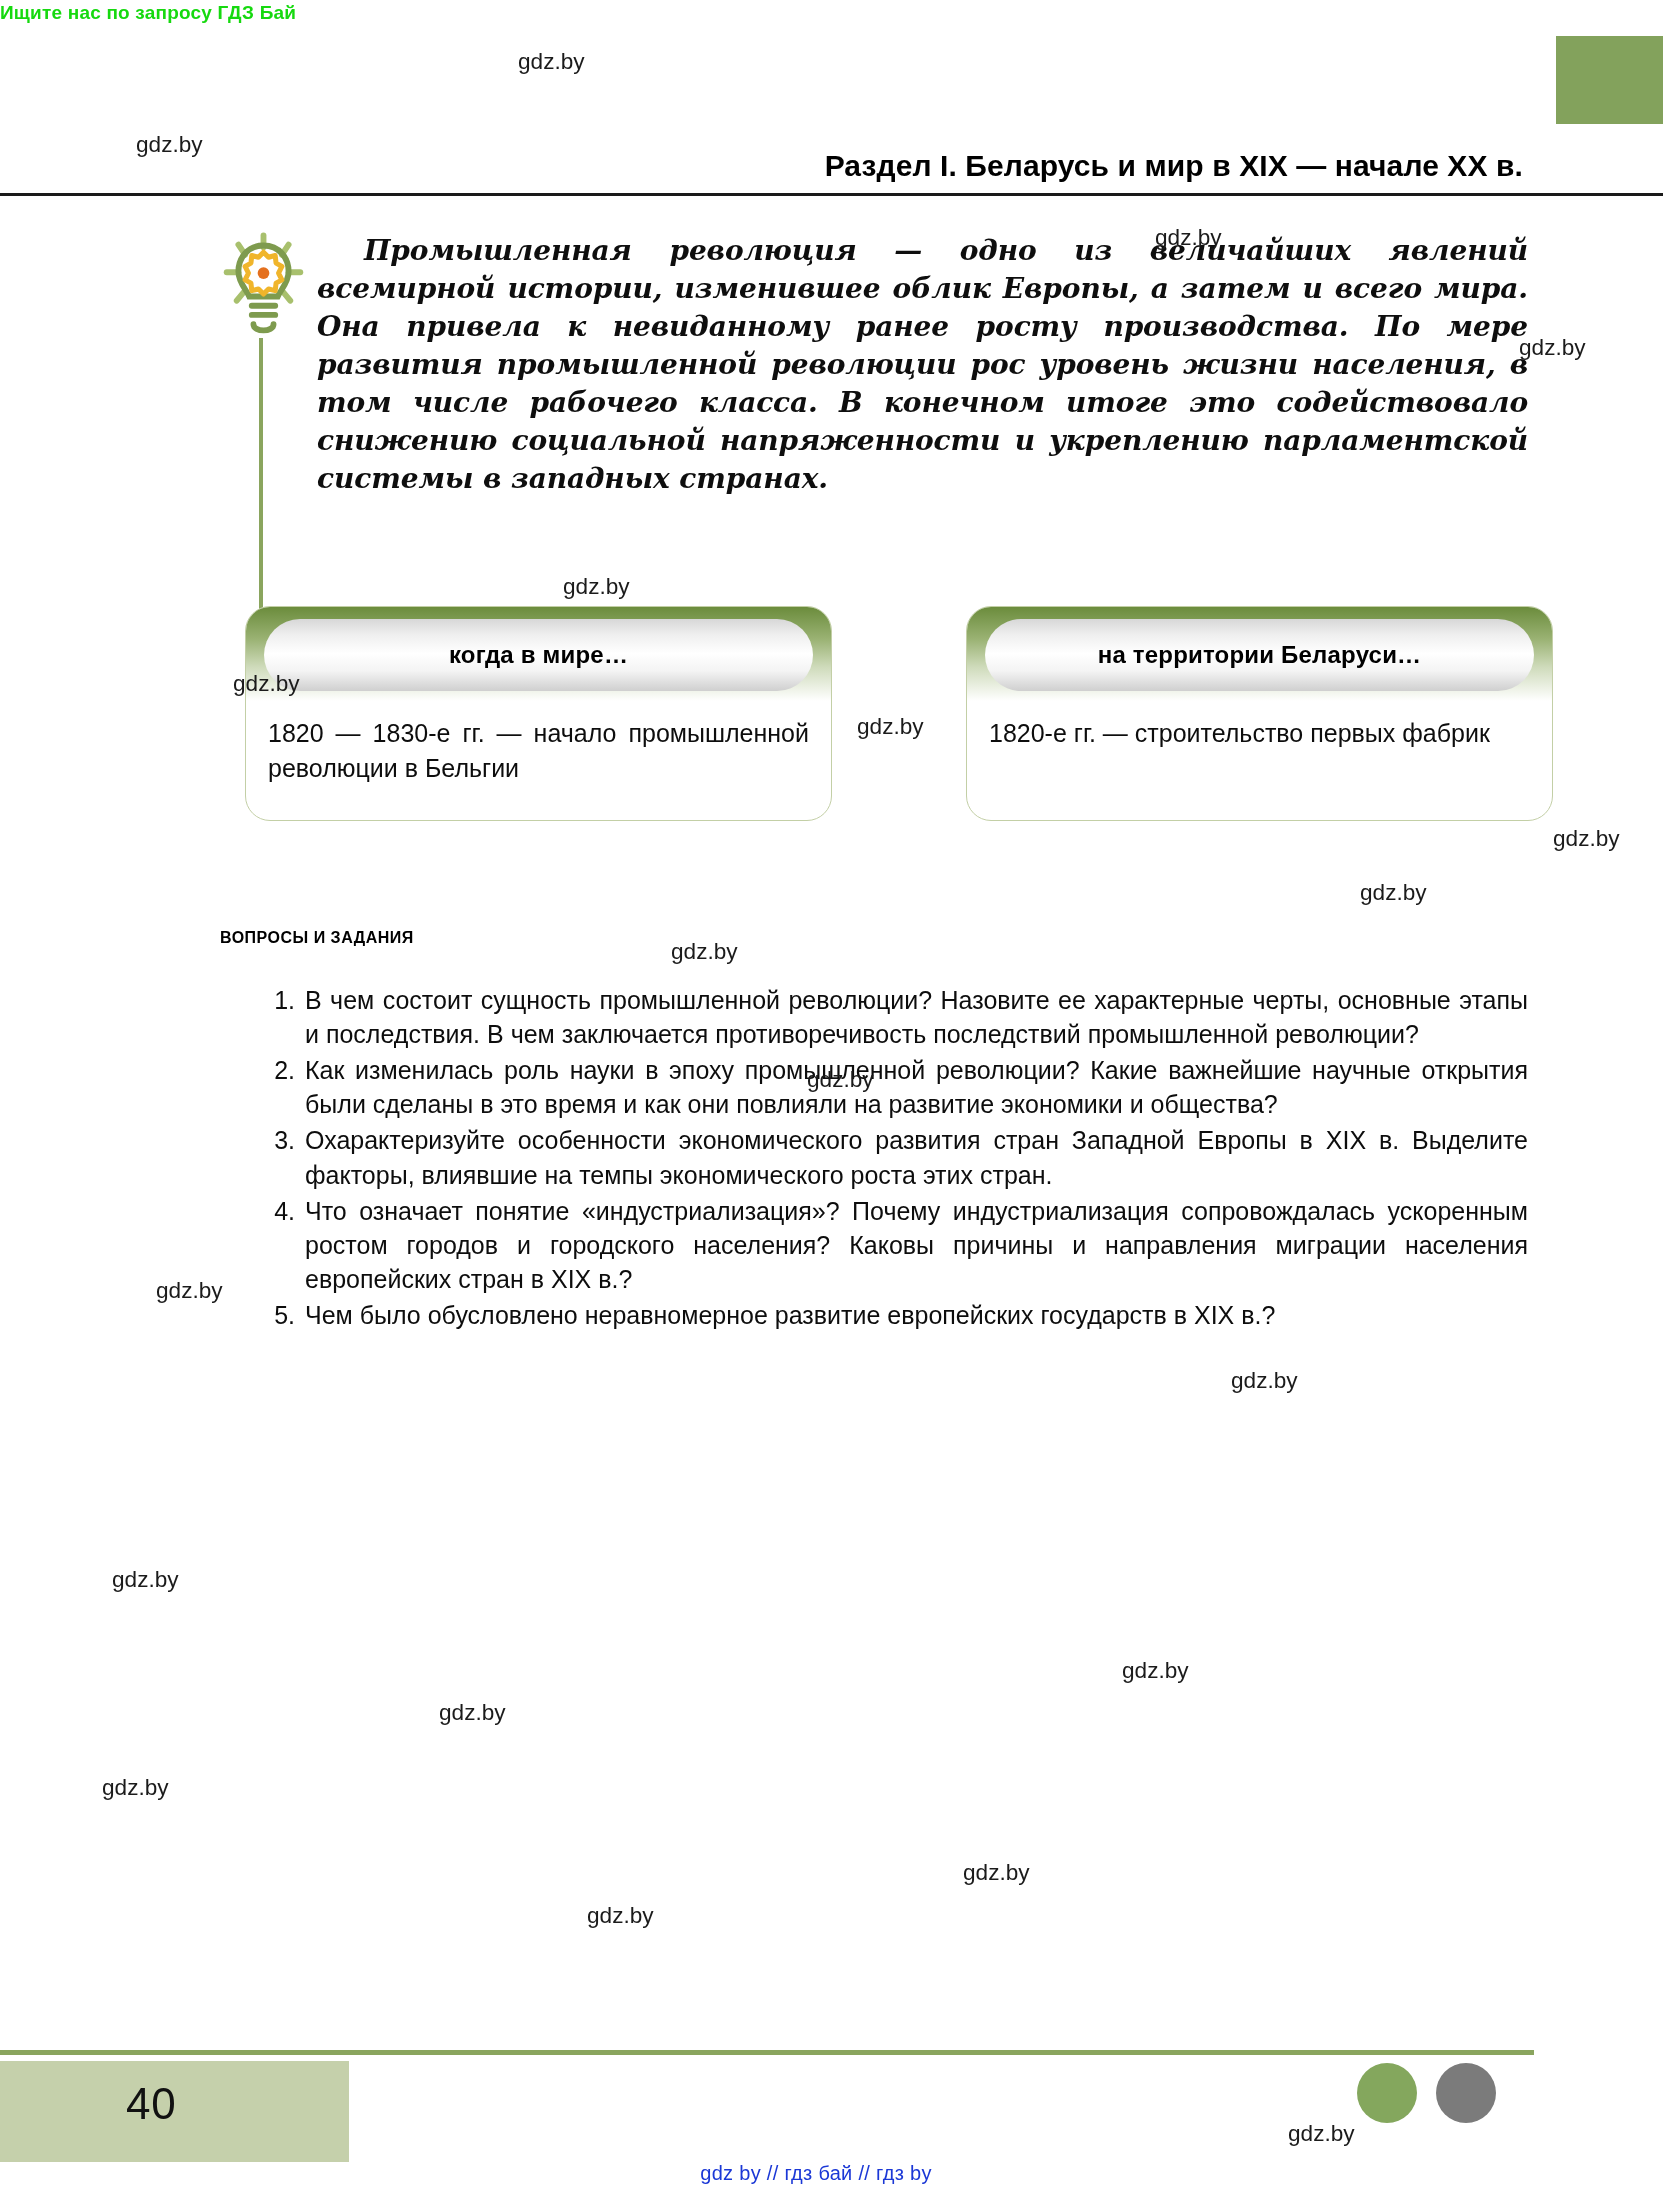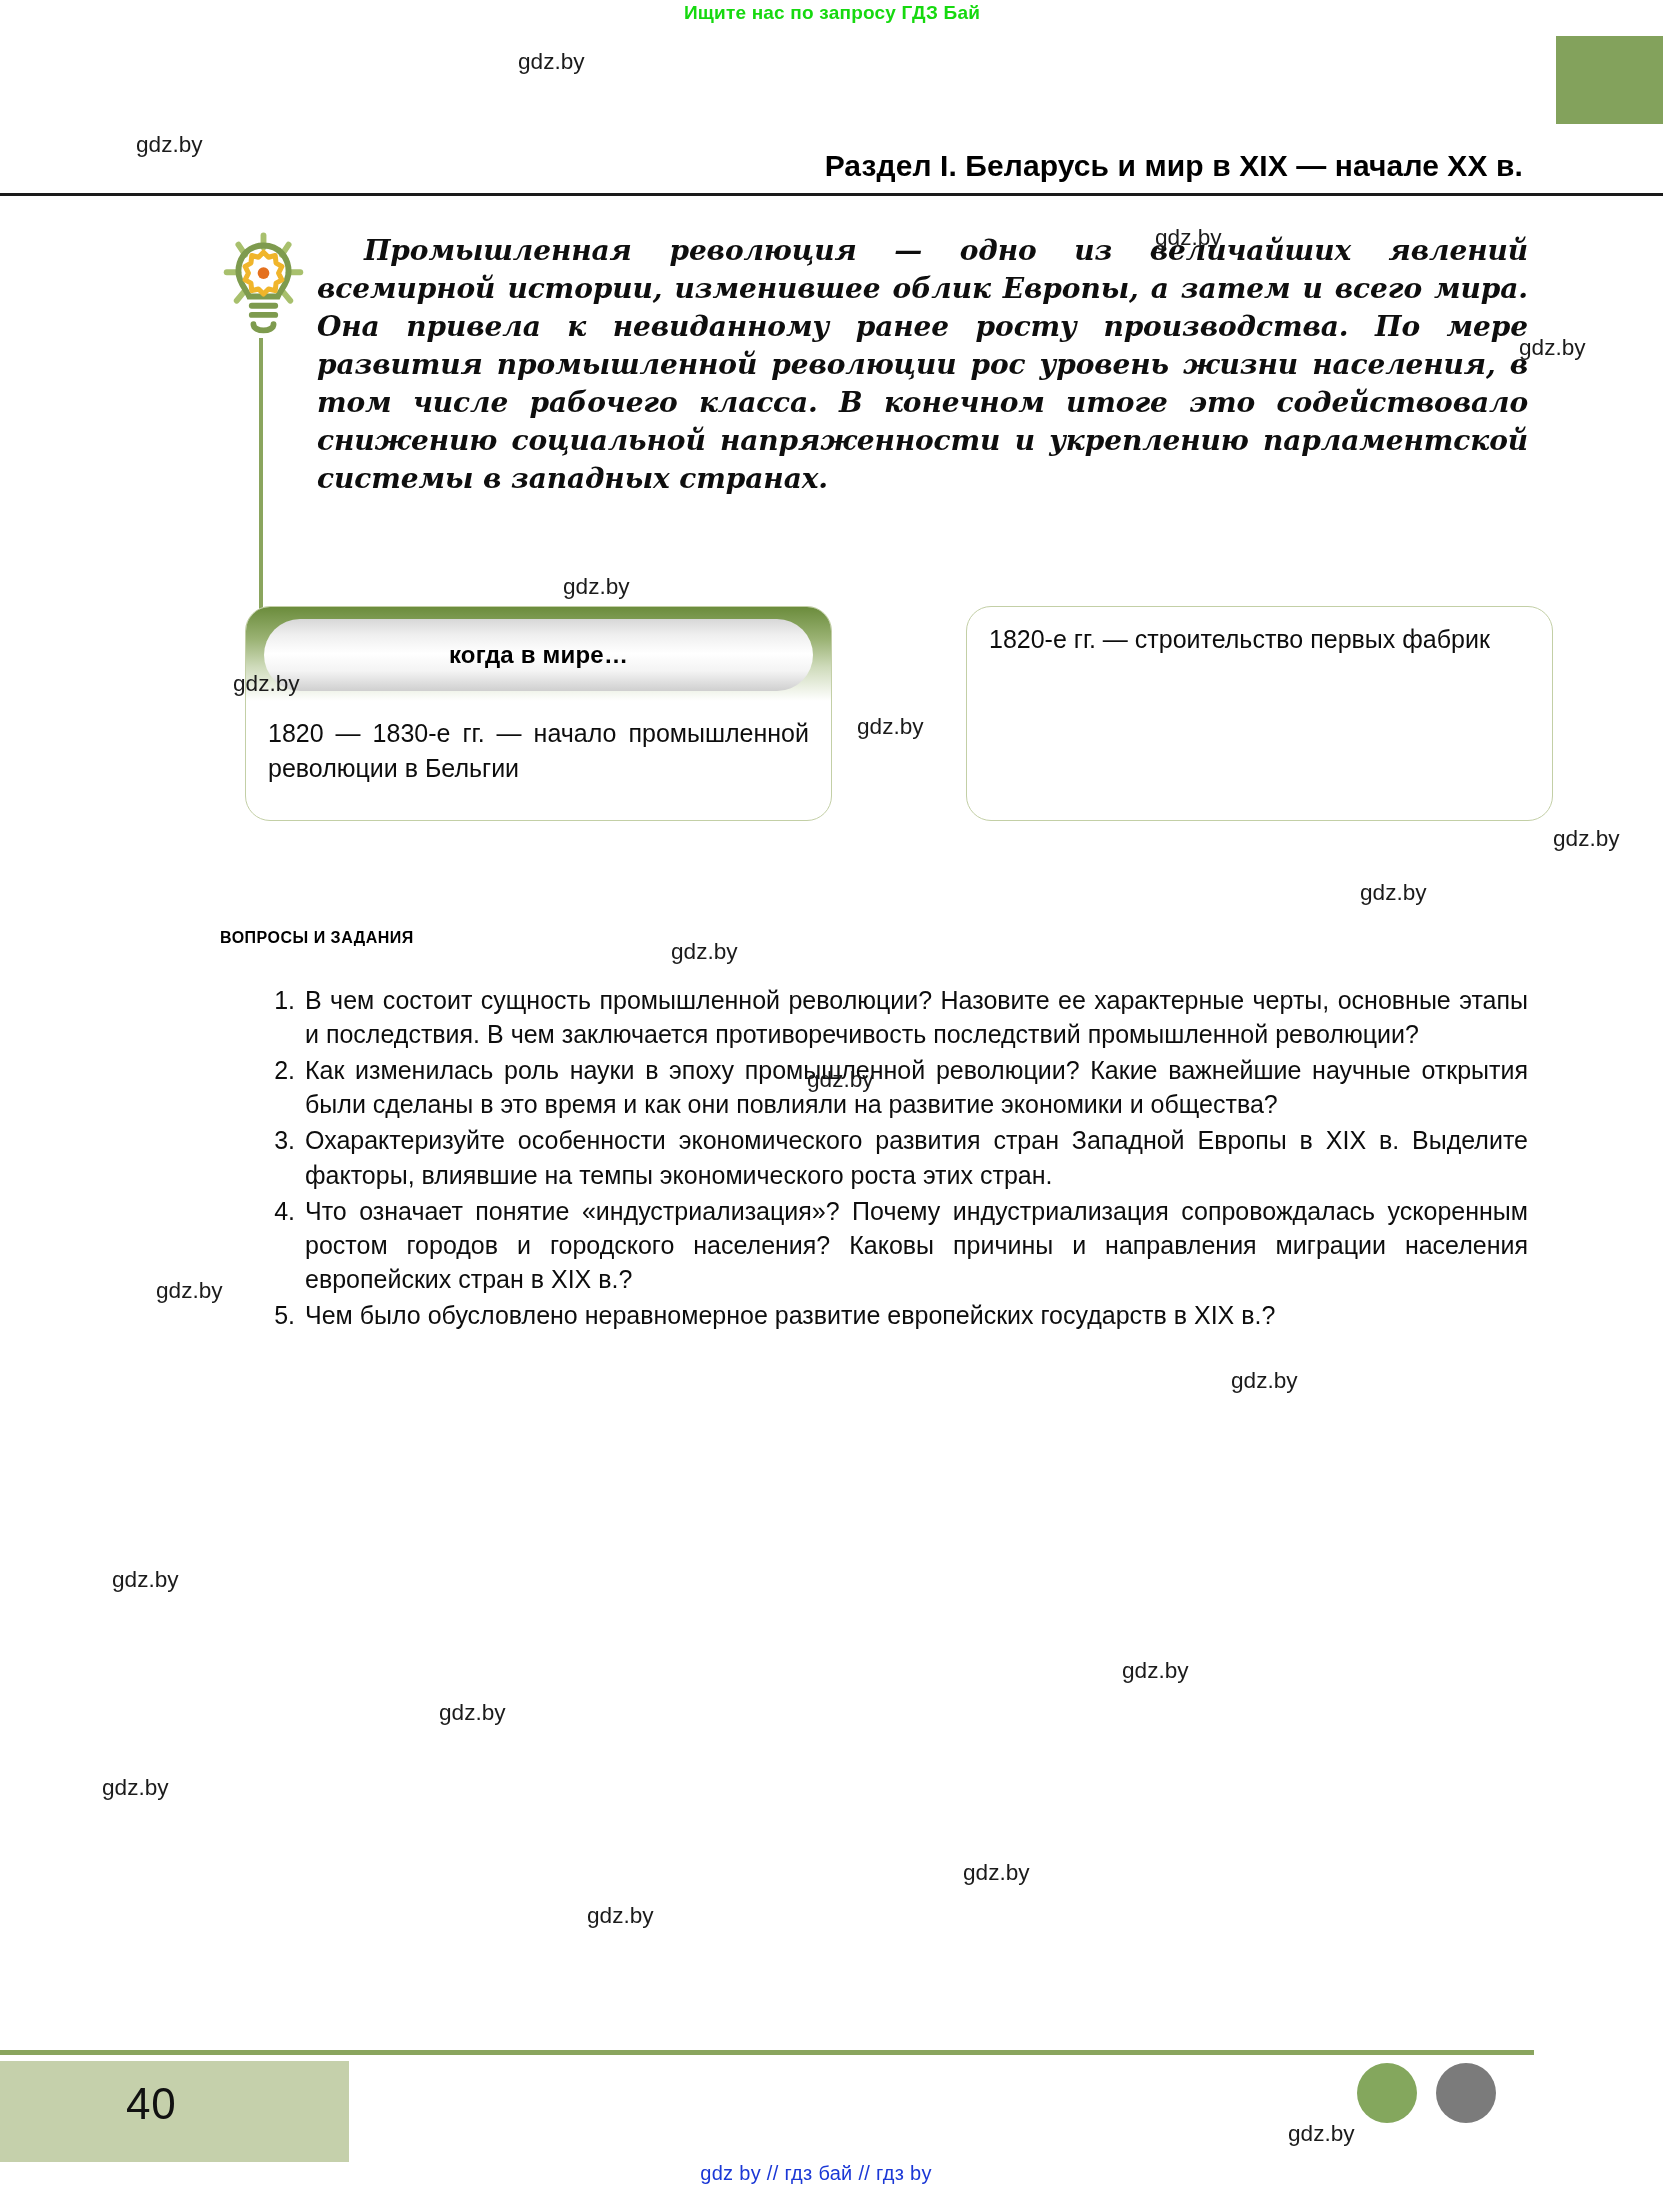--- a/index.html
+++ b/index.html
@@ -17,21 +17,21 @@
     background: #ffffff;
     overflow: hidden;
   }
 
   
   .promo-banner {
     position: absolute;
     top: 1.7px;
     left: 0;
     width: 1664px;
-    text-align: center;
+    text-align: left;
     font-size: 19px;
     font-weight: 600;
     color: #16d90f;
     letter-spacing: 0.2px;
   }
 
   
   .corner-block {
     position: absolute;
     top: 36px;
@@ -292,20 +292,25 @@
     <div class="card">
       <div class="card-head">
         <div class="pill">
           <span class="pill-label">когда в мире…</span>
         </div>
       </div>
       <div class="card-body justify">1820 — 1830-е гг. — начало промышленной революции в Бельгии</div>
     </div>
 
     <div class="card">
+      <div class="card-head">
+        <div class="pill">
+          <span class="pill-label">на территории Беларуси…</span>
+        </div>
+      </div>
       <div class="card-body">1820-е гг. — строительство первых фабрик</div>
     </div>
   </div>
 
   <div class="q-title">ВОПРОСЫ И ЗАДАНИЯ</div>
   <div class="q-list">
     <div class="q-item">
       <span class="q-num">1.</span>
       <span class="q-text">В чем состоит сущность промышленной революции? Назовите ее характерные черты, основные этапы и последствия. В чем заключается противоречивость последствий промышленной революции?</span>
     </div>

